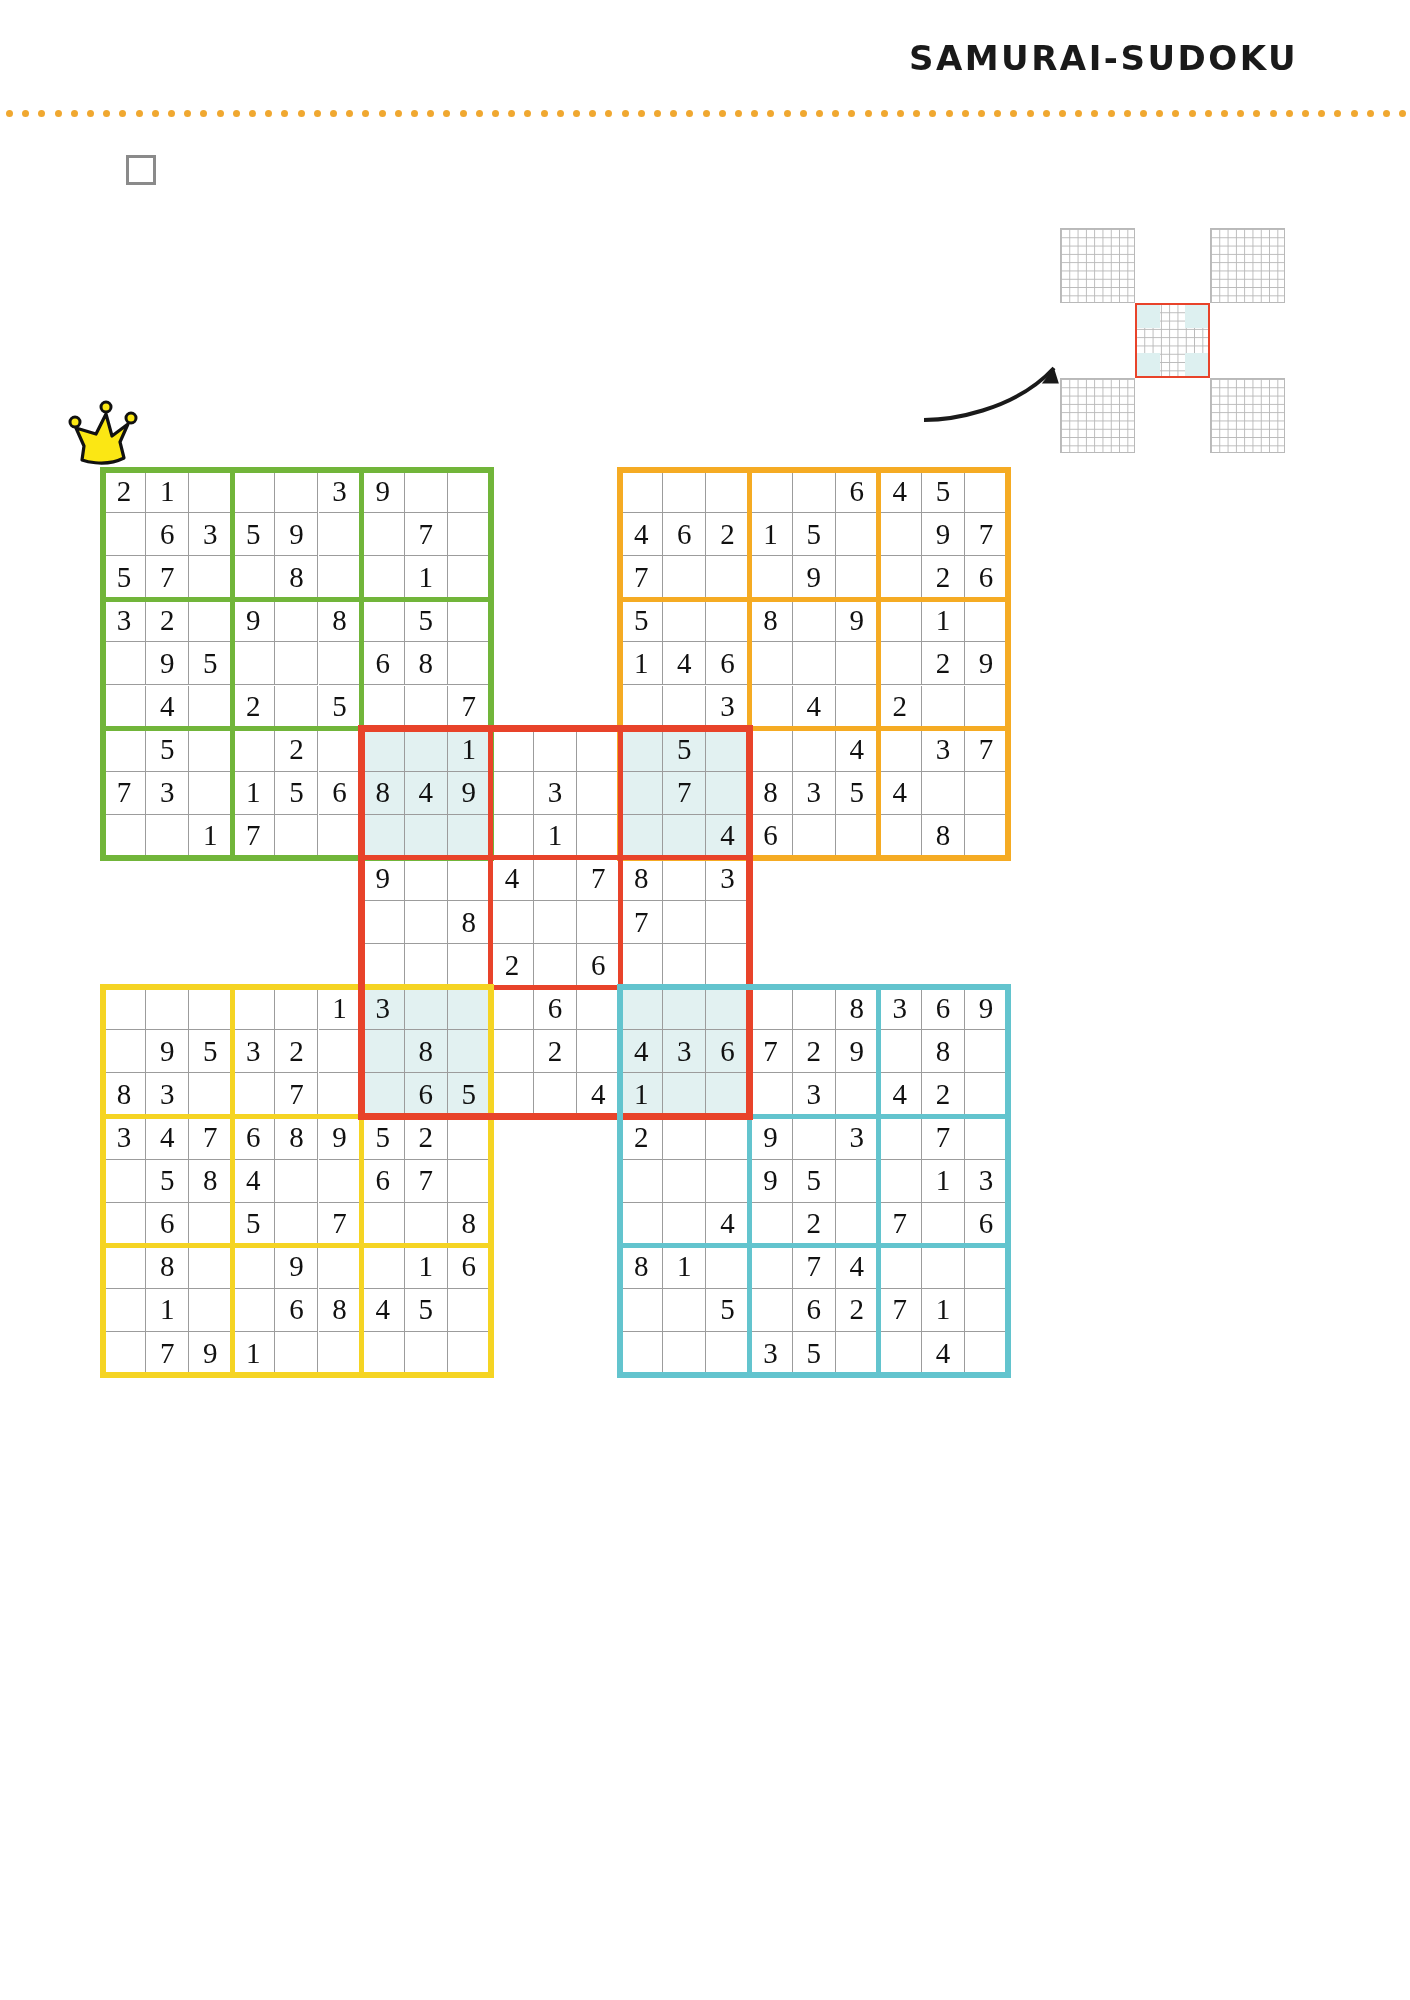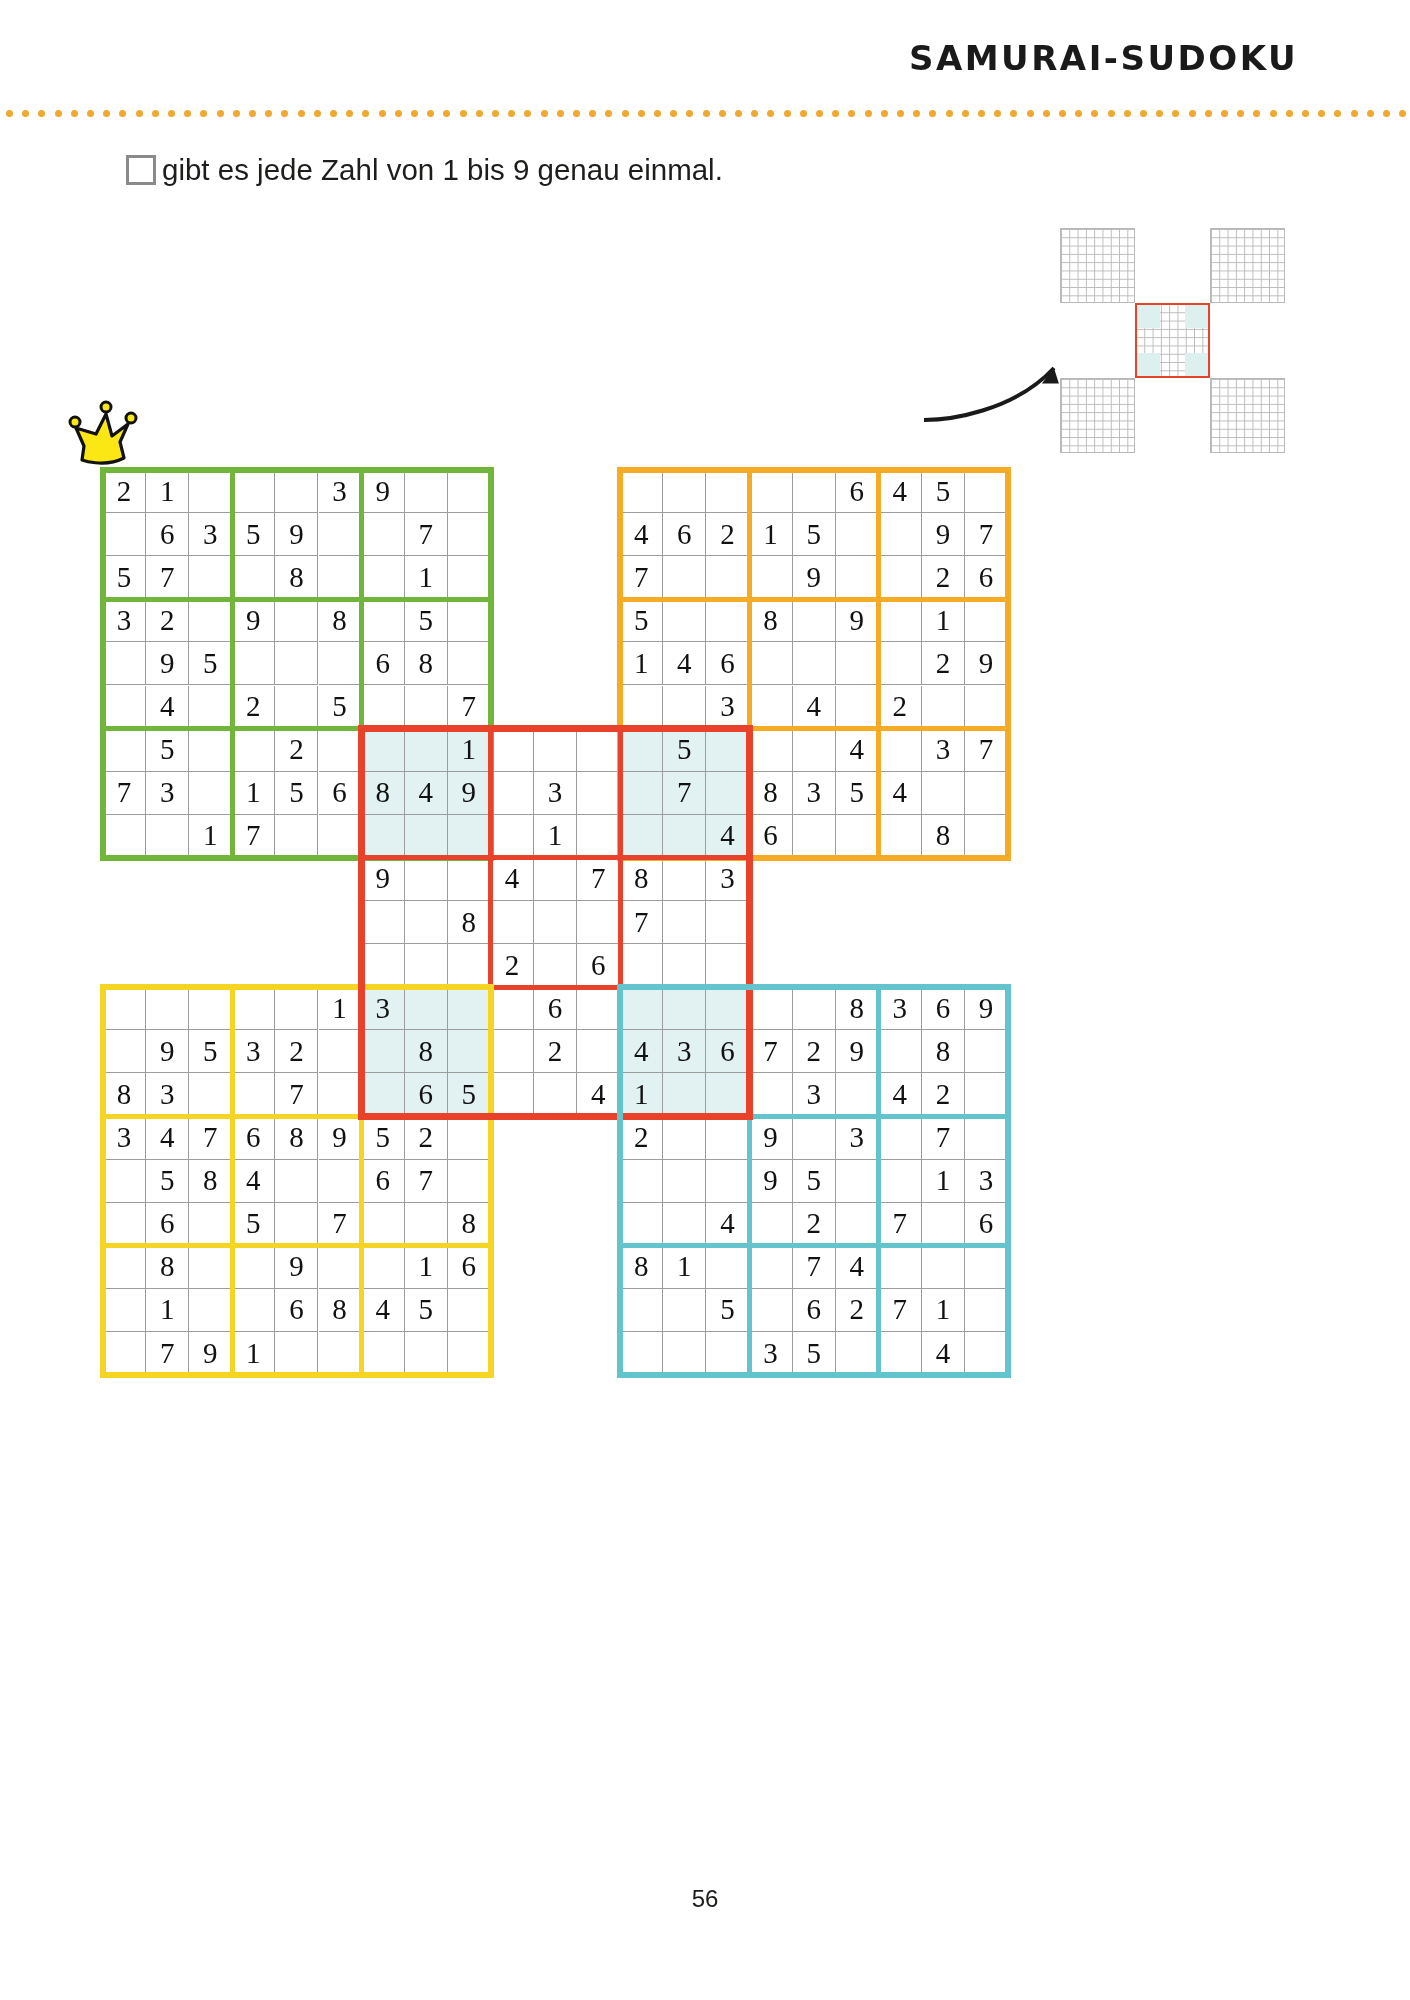--- a/index.html
+++ b/index.html
@@ -284,21 +284,21 @@
       <i style="left: 1318.2px; background: rgb(240, 168, 48);"></i>
       <i style="left: 1334.4px; background: rgb(240, 168, 48);"></i>
       <i style="left: 1350.6px; background: rgb(240, 168, 48);"></i>
       <i style="left: 1366.8px; background: rgb(240, 168, 48);"></i>
       <i style="left: 1383px; background: rgb(240, 168, 48);"></i>
       <i style="left: 1399.2px; background: rgb(240, 168, 48);"></i>
     </div>
 
   <div class="intro">
     <div class="ln" style="margin-top:-4px">
-      <span class="boxglyph"></span><span>gibt es jede Zahl von 1 bis 9 genau einmal.</span>
+      <span class="boxglyph"></span>
     </div>
   </div>
 
   <div class="mini" id="mini">
       <div class="blk" style="left: 0px; top: 0px; width: 75px; height: 75px;"></div>
       <div class="blk" style="left: 150px; top: 0px; width: 75px; height: 75px;"></div>
       <div class="blk" style="left: 75px; top: 75px; width: 75px; height: 75px;"></div>
       <div class="blk" style="left: 0px; top: 150px; width: 75px; height: 75px;"></div>
       <div class="blk" style="left: 150px; top: 150px; width: 75px; height: 75px;"></div>
       <div class="hl" style="left: 75px; top: 75px; width: 25px; height: 25px;"></div>
@@ -726,15 +726,14 @@
       <div class="ov" style="left: 517.2px; top: 643.9px; width: 387.9px; height: 5.2px; background: rgb(99, 196, 206); z-index: 9;"></div>
       <div class="ov" style="left: 643.9px; top: 517.2px; width: 5.2px; height: 387.9px; background: rgb(99, 196, 206); z-index: 9;"></div>
       <div class="ov" style="left: 517.2px; top: 773.2px; width: 387.9px; height: 5.2px; background: rgb(99, 196, 206); z-index: 9;"></div>
       <div class="ov" style="left: 773.2px; top: 517.2px; width: 5.2px; height: 387.9px; background: rgb(99, 196, 206); z-index: 9;"></div>
       <div class="ov" style="left: 513.95px; top: 513.95px; width: 394.4px; height: 6.5px; background: rgb(99, 196, 206); z-index: 10;"></div>
       <div class="ov" style="left: 513.95px; top: 901.85px; width: 394.4px; height: 6.5px; background: rgb(99, 196, 206); z-index: 10;"></div>
       <div class="ov" style="left: 513.95px; top: 513.95px; width: 6.5px; height: 394.4px; background: rgb(99, 196, 206); z-index: 10;"></div>
       <div class="ov" style="left: 901.85px; top: 513.95px; width: 6.5px; height: 394.4px; background: rgb(99, 196, 206); z-index: 10;"></div>
     </div>
 
-  <div class="pageno">56</div>
 
 </div>
 
 </body></html>

